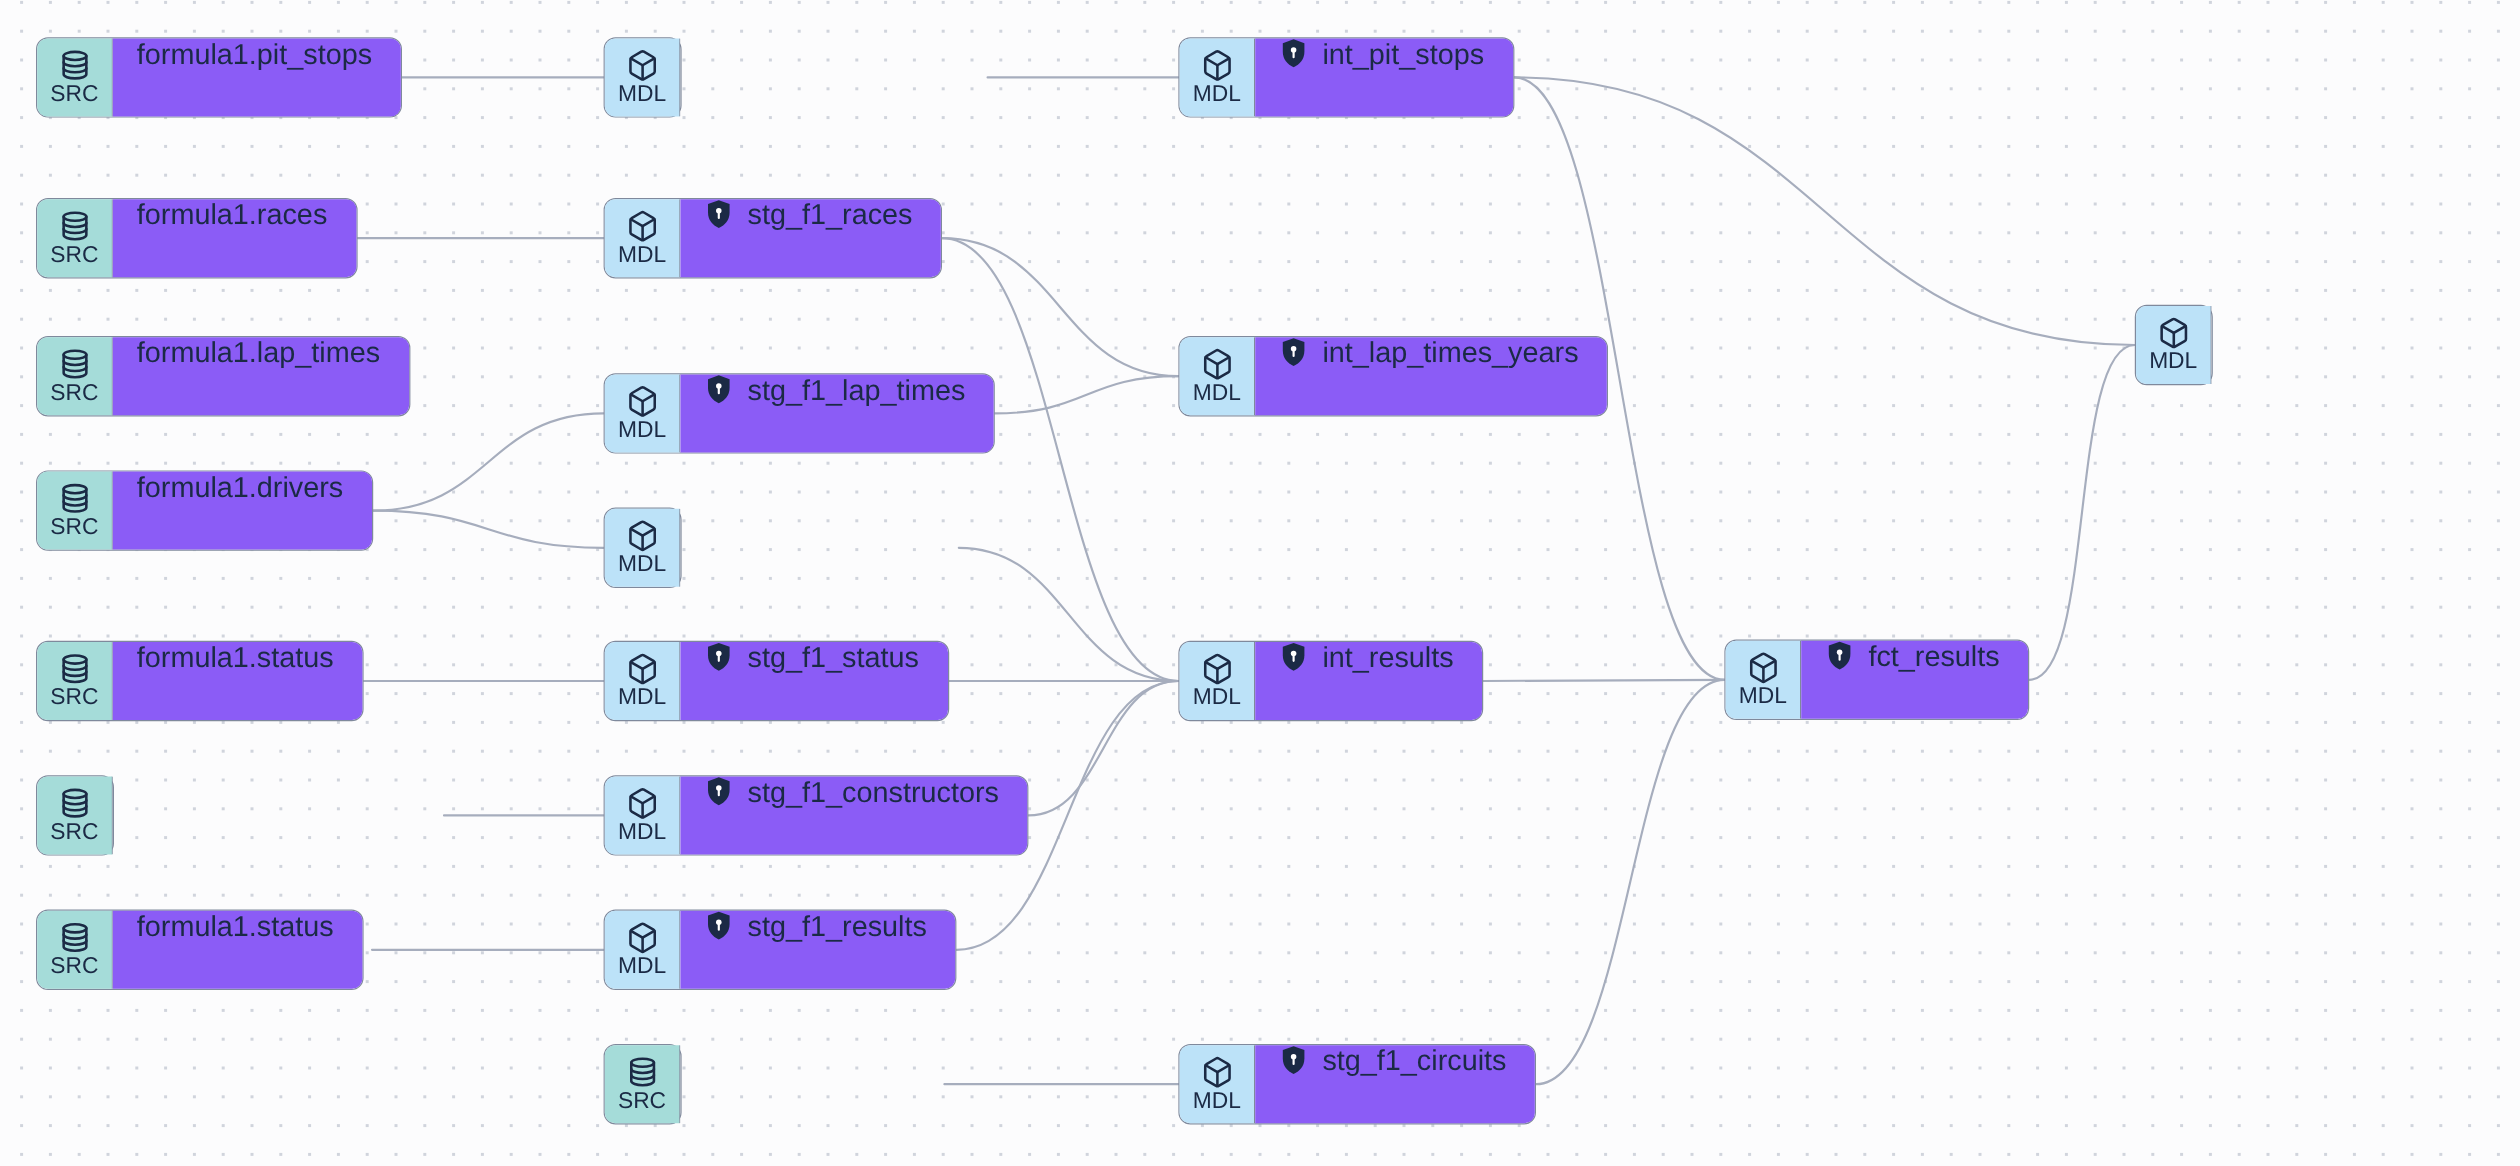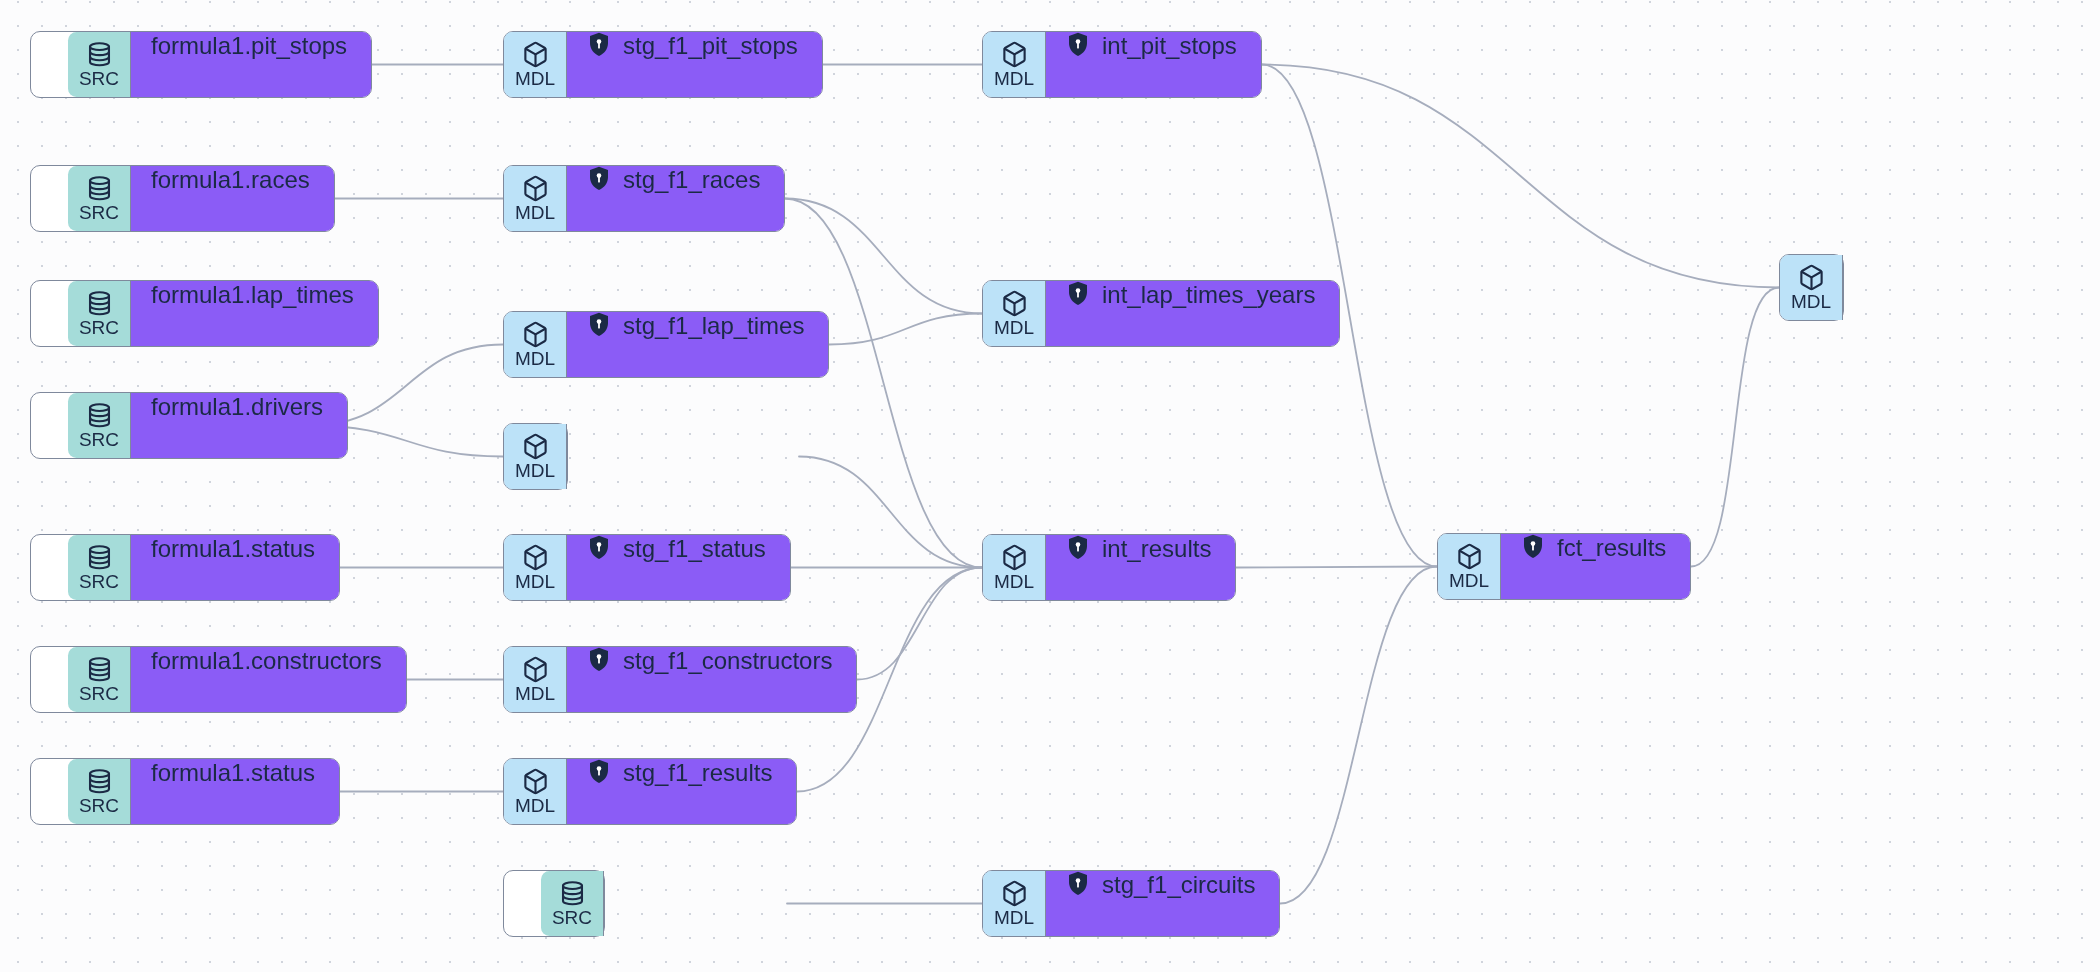--- a/index.html
+++ b/index.html
@@ -21,21 +21,21 @@
     position: absolute; height: 67px; display: flex; align-items: stretch;
     background: #ffffff; border: 1.5px solid #7f899c; border-radius: 10px;
     box-sizing: border-box; cursor: pointer;
   }
   .node .icon-cell {
     width: 62px; flex: 0 0 62px; display: flex; flex-direction: column;
     align-items: center; justify-content: center;
     border-right: 1.5px solid #7f899c; border-radius: 8.5px 0 0 8.5px;
     color: #1b2a45;
   }
-  .node.source .icon-cell { background: #a5dcd9; margin-left: 37px; }
+  .node.source .icon-cell { background: #a5dcd9; }
   .node.model  .icon-cell { background: #bce2f8; }
   .icon-cell svg { width: 27px; height: 27px; display: block; }
   .badge { font-size: 19px; line-height: 19px; margin-top: 1px; color: #1b2a45; }
   .node .body {
     display: flex; align-items: flex-start; gap: 12px;
     padding: 0 24px 0 20px; white-space: nowrap;
     border-radius: 0 8.5px 8.5px 0; background: #8b5cf6;
   }
   .node .label { font-size: 24px; color: #1b2a45; }
   .shield { width: 24px; height: 26px; display: block; flex: 0 0 auto; }
@@ -87,28 +87,20 @@
       <div class="node model" style="left: 503px; top: 31px;">
     <div class="icon-cell">
 
       <svg class="glyph glyph-cube" viewBox="0 0 24 24" fill="none" stroke="#1b2a45" stroke-width="1.9" stroke-linecap="round" stroke-linejoin="round" style="display: block;">
         <path d="M21 16.4V7.6a1.9 1.9 0 0 0-.95-1.64l-7.1-4.1a1.9 1.9 0 0 0-1.9 0l-7.1 4.1A1.9 1.9 0 0 0 3 7.6v8.8a1.9 1.9 0 0 0 .95 1.64l7.1 4.1a1.9 1.9 0 0 0 1.9 0l7.1-4.1A1.9 1.9 0 0 0 21 16.4z"></path>
         <polyline points="3.3 6.85 12 11.9 20.7 6.85"></polyline>
         <line x1="12" y1="22" x2="12" y2="11.9"></line>
       </svg>
       <span class="badge">MDL</span>
     </div>
-    <div class="body">
-      <svg class="shield" viewBox="0 0 24 26">
-        <path fill="#1b2a45" d="M12 0.8 21 4v7.1c0 6.1-3.8 10.7-9 12.9-5.2-2.2-9-6.8-9-12.9V4z"></path>
-        <circle fill="#ffffff" cx="12" cy="9.6" r="2.3"></circle>
-        <path fill="#ffffff" d="M11.1 10.9h1.8v4.8a.9.9 0 0 1-1.8 0z"></path>
-      </svg>
-      <span class="label">stg_f1_pit_stops</span>
-    </div>
   </div>
       <div class="node model" style="left: 982px; top: 31px;">
     <div class="icon-cell">
 
       <svg class="glyph glyph-cube" viewBox="0 0 24 24" fill="none" stroke="#1b2a45" stroke-width="1.9" stroke-linecap="round" stroke-linejoin="round" style="display: block;">
         <path d="M21 16.4V7.6a1.9 1.9 0 0 0-.95-1.64l-7.1-4.1a1.9 1.9 0 0 0-1.9 0l-7.1 4.1A1.9 1.9 0 0 0 3 7.6v8.8a1.9 1.9 0 0 0 .95 1.64l7.1 4.1a1.9 1.9 0 0 0 1.9 0l7.1-4.1A1.9 1.9 0 0 0 21 16.4z"></path>
         <polyline points="3.3 6.85 12 11.9 20.7 6.85"></polyline>
         <line x1="12" y1="22" x2="12" y2="11.9"></line>
       </svg>
       <span class="badge">MDL</span>
@@ -326,24 +318,20 @@
     <div class="icon-cell">
       <svg class="glyph glyph-db" viewBox="0 0 24 24" fill="none" stroke="#1b2a45" stroke-width="1.9" stroke-linecap="round" stroke-linejoin="round" style="display: block;">
         <ellipse cx="12" cy="5" rx="8.4" ry="3"></ellipse>
         <path d="M20.4 9.6c0 1.66-3.76 3-8.4 3s-8.4-1.34-8.4-3"></path>
         <path d="M20.4 14.1c0 1.66-3.76 3-8.4 3s-8.4-1.34-8.4-3"></path>
         <path d="M3.6 5v13.6c0 1.66 3.76 3 8.4 3s8.4-1.34 8.4-3V5"></path>
       </svg>
 
       <span class="badge">SRC</span>
     </div>
-    <div class="body">
-
-      <span class="label">formula1.constructors</span>
-    </div>
   </div>
       <div class="node model" style="left: 503px; top: 646px;">
     <div class="icon-cell">
 
       <svg class="glyph glyph-cube" viewBox="0 0 24 24" fill="none" stroke="#1b2a45" stroke-width="1.9" stroke-linecap="round" stroke-linejoin="round" style="display: block;">
         <path d="M21 16.4V7.6a1.9 1.9 0 0 0-.95-1.64l-7.1-4.1a1.9 1.9 0 0 0-1.9 0l-7.1 4.1A1.9 1.9 0 0 0 3 7.6v8.8a1.9 1.9 0 0 0 .95 1.64l7.1 4.1a1.9 1.9 0 0 0 1.9 0l7.1-4.1A1.9 1.9 0 0 0 21 16.4z"></path>
         <polyline points="3.3 6.85 12 11.9 20.7 6.85"></polyline>
         <line x1="12" y1="22" x2="12" y2="11.9"></line>
       </svg>
       <span class="badge">MDL</span>

